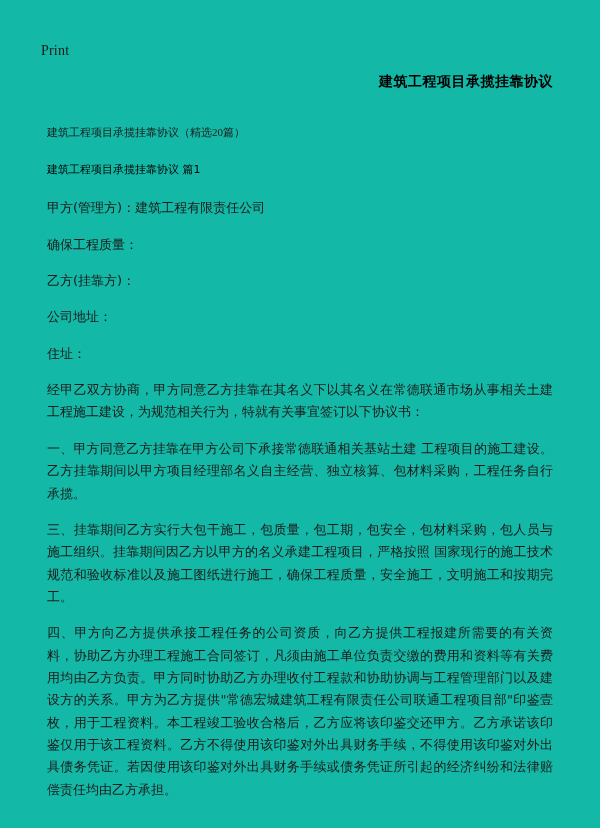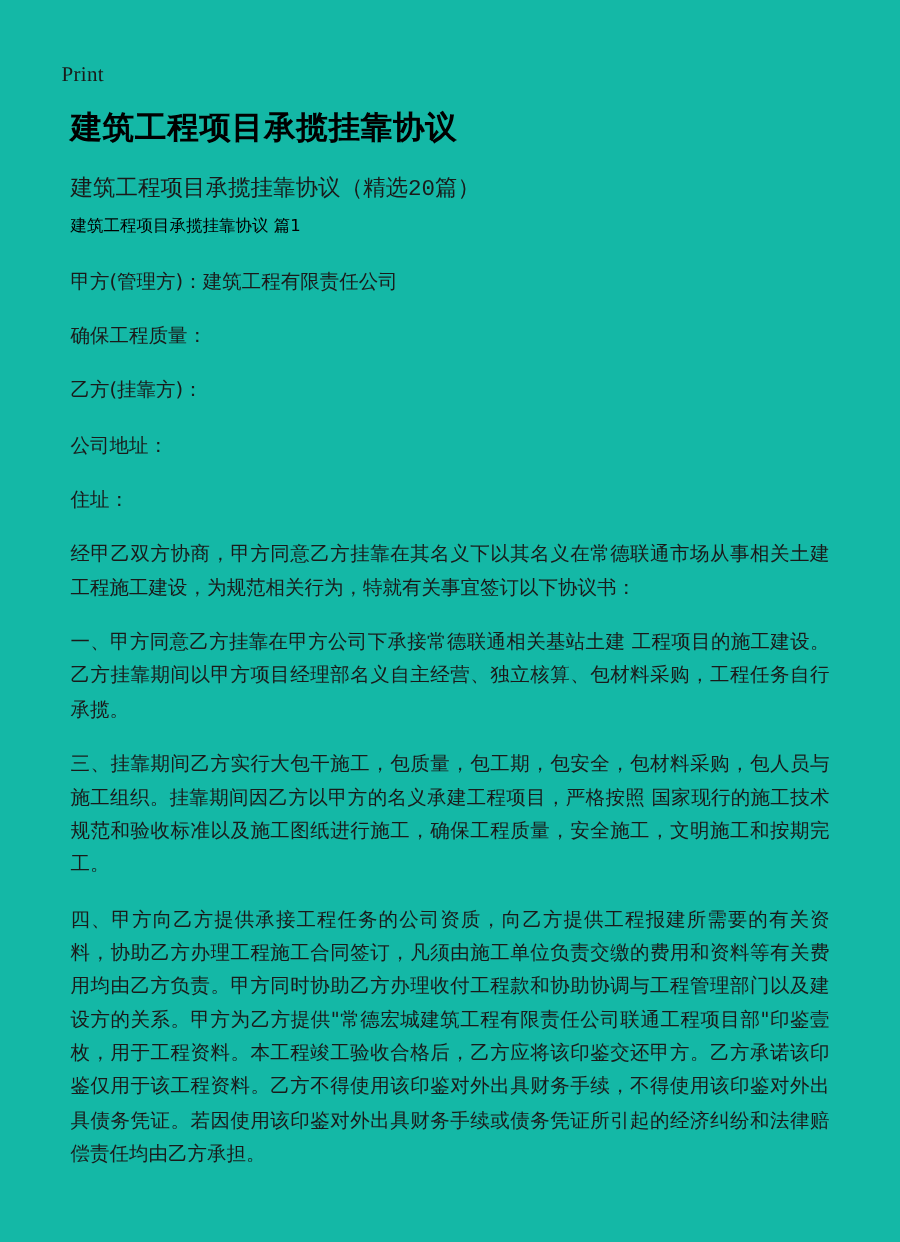--- a/index.html
+++ b/index.html
@@ -26,35 +26,35 @@
     letter-spacing: 0.2px;
   }
   .doc-body {
     position: absolute;
     left: 47px;
     top: 72px;
     width: 506px;
   }
   .doc-title {
     font-family: "DejaVu Sans", "Liberation Sans", sans-serif;
-    font-size: 21px;
+    font-size: 14px;
     font-weight: 700;
     color: #000000;
-    text-align: left;
+    text-align: right;
     line-height: 1.3;
-    margin: 0 0 16px 0;
+    margin: 0 0 34px 0;
     letter-spacing: 0.5px;
   }
   .subtitle {
-    font-family: Liberation Mono, monospace;
-    font-size: 15px;
+    font-family: Liberation Serif, serif;
+    font-size: 11px;
     font-weight: 400;
     color: #1a1a1a;
     line-height: 1.55;
-    margin: 0 0 3px 0;
+    margin: 0 0 20px 0;
   }
   .section-heading {
     font-family: "DejaVu Sans", "Liberation Sans", sans-serif;
     font-size: 11px;
     font-weight: 400;
     color: #000000;
     line-height: 1.55;
     margin: 0 0 19px 0;
   }
   .para {

